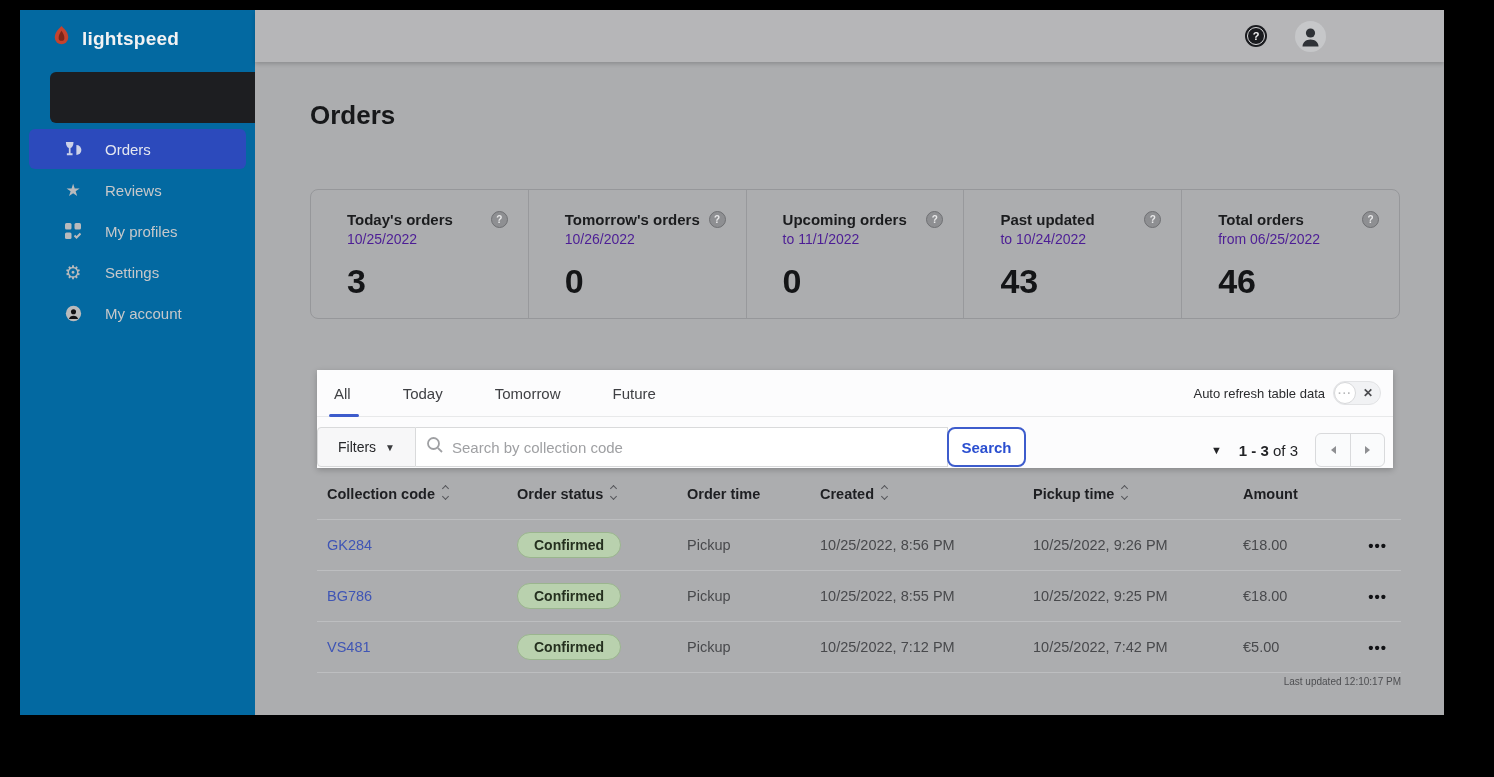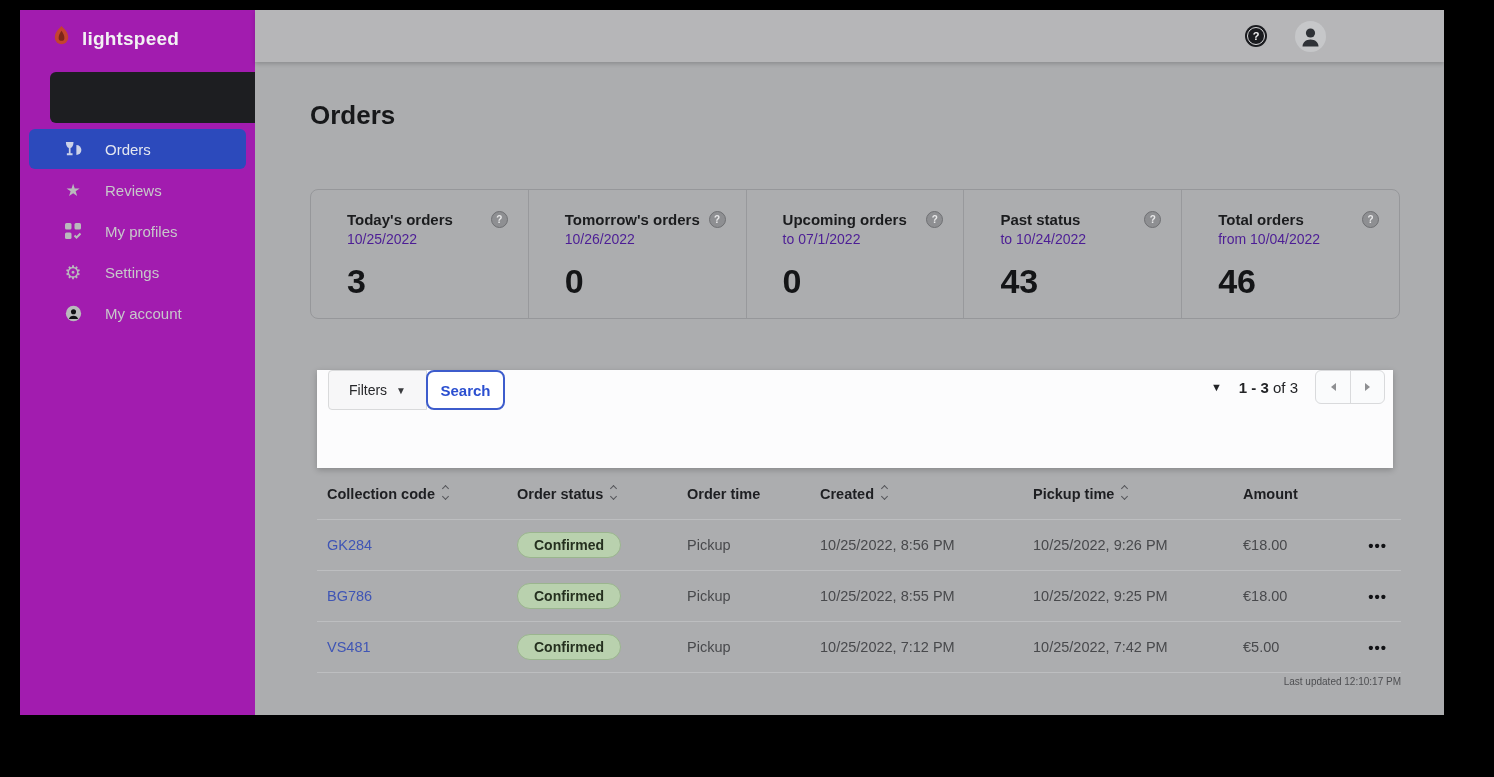--- a/index.html
+++ b/index.html
@@ -2,21 +2,21 @@
 <html><head>
 <meta charset="utf-8">
 <style>
   * { margin:0; padding:0; box-sizing:border-box; }
   html,body { width:1494px; height:777px; background:#000; overflow:hidden;
               font-family:"Liberation Sans", sans-serif; }
   .app { position:absolute; left:20px; top:10px; width:1424px; height:705px;
          display:flex; overflow:hidden; background:#aeafb1; }
 
   
-  .sidebar { width:235px; background:#a21caf; flex-shrink:0; position:relative; }
+  .sidebar { width:235px; background:#0369a1; flex-shrink:0; position:relative; }
   .logo { display:flex; align-items:center; gap:9px; padding:15px 0 0 30px; }
   .logo-text { color:#f2f2f3; font-size:19px; font-weight:700; letter-spacing:.2px; }
   .sidebar-box { position:absolute; left:30px; top:62px; width:213px; height:51px;
                  background:#1d1e21; border-radius:6px; }
   .nav { position:absolute; left:9px; top:119px; width:217px; display:flex;
          flex-direction:column; gap:1px; }
   .nav-item { display:flex; align-items:center; height:40px; border-radius:6px;
               padding-left:33px; gap:21px; cursor:pointer; color:#c7c8ca; font-size:15px; }
   .nav-item.active { background:#2c4abc; color:#e4e7f0; }
   .nav-ico { width:22px; display:flex; justify-content:center; align-items:center;
@@ -60,21 +60,21 @@
                        background:#3d5ccc; border-radius:2px; }
   .auto-refresh { margin-left:auto; display:flex; align-items:center; gap:8px; }
   .auto-refresh-label { font-size:13px; color:#2b2c2f; }
   .toggle { width:48px; height:24px; border-radius:12px; background:#f1f2f4; border:1px solid #e2e3e5;
             display:flex; align-items:center; cursor:pointer; }
   .knob { width:22px; height:22px; border-radius:50%; background:#fff; border:1px solid #d8d9db;
           display:flex; align-items:center; justify-content:center;
           color:#b8b9bb; font-size:11px; font-weight:700; letter-spacing:1px; }
   .toggle-x { flex:1; text-align:center; color:#4a4b4e; font-size:12px; font-weight:700; }
 
-  .filters-row { height:50px; display:flex; align-items:flex-start; padding:0 8px 0 11px; }
+  .filters-row { height:50px; display:flex; align-items:flex-end; padding:0 8px 0 0; }
   .filters-btn { height:40px; width:99px; background:#f7f7f8; border:1px solid #d9dadb;
                  border-radius:4px 0 0 4px; display:flex; align-items:center; justify-content:center;
                  gap:9px; font-size:14px; color:#26272a; cursor:pointer; }
   .filters-caret { font-size:10px; color:#3a3b3e; }
   .search-wrap { height:40px; width:532px; border:1px solid #d9dadb; border-left:none;
                  background:#fff; display:flex; align-items:center; padding:0 10px; gap:8px; }
   .search-wrap input { border:none; outline:none; flex:1; font-size:15px; color:#26272a;
                        font-family:"Liberation Sans", sans-serif; }
   .search-wrap input::placeholder { color:#9fa0a3; }
   .search-btn { height:40px; width:79px; margin-left:-1px; background:#fff; border:2px solid #3d5ccc;
@@ -209,47 +209,69 @@
           <span class="help-gray">?</span>
         </div>
         <div class="stat-sub">10/26/2022</div>
         <div class="stat-value">0</div>
       </div>
       <div class="stat-card">
         <div class="stat-head">
           <span class="stat-title">Upcoming orders</span>
           <span class="help-gray">?</span>
         </div>
-        <div class="stat-sub">to 07/1/2022</div>
+        <div class="stat-sub">to 11/1/2022</div>
         <div class="stat-value">0</div>
       </div>
       <div class="stat-card">
         <div class="stat-head">
-          <span class="stat-title">Past status</span>
+          <span class="stat-title">Past updated</span>
           <span class="help-gray">?</span>
         </div>
         <div class="stat-sub">to 10/24/2022</div>
         <div class="stat-value">43</div>
       </div>
       <div class="stat-card">
         <div class="stat-head">
           <span class="stat-title">Total orders</span>
           <span class="help-gray">?</span>
         </div>
-        <div class="stat-sub">from 10/04/2022</div>
+        <div class="stat-sub">from 06/25/2022</div>
         <div class="stat-value">46</div>
       </div>
     </section>
 
     <section class="toolbar">
+      <div class="tabs-row">
+        <div class="tab active">All</div>
+        <div class="tab">Today</div>
+        <div class="tab">Tomorrow</div>
+        <div class="tab">Future</div>
+        <div class="auto-refresh">
+          <span class="auto-refresh-label">Auto refresh table data</span>
+          <span class="toggle">
+            <span class="knob">···</span>
+            <span class="toggle-x">✕</span>
+          </span>
+        </div>
+      </div>
       <div class="filters-row">
         <button class="filters-btn">
           <span>Filters</span>
           <span class="filters-caret">▼</span>
         </button>
+        <div class="search-wrap">
+          <span>
+            <svg width="18" height="18" viewBox="0 0 18 18" fill="none" stroke="#9fa0a3" stroke-width="1.8">
+              <circle cx="7.5" cy="7.5" r="5.5"></circle>
+                <line x1="11.8" y1="11.8" x2="16" y2="16"></line>
+            </svg>
+          </span>
+          <input type="text" placeholder="Search by collection code" style="">
+        </div>
         <button class="search-btn">Search</button>
         <div class="pager">
           <span class="pager-caret">▼</span>
           <span class="pager-text"><b>1 - 3</b> <span>of 3</span></span>
           <span class="pager-btns">
             <span class="pager-btn">
               <svg width="9" height="10" viewBox="0 0 9 10">
                   <path d="M7 1L2 5l5 4z" fill="#8e8f92"></path>
                 </svg>
             </span>

